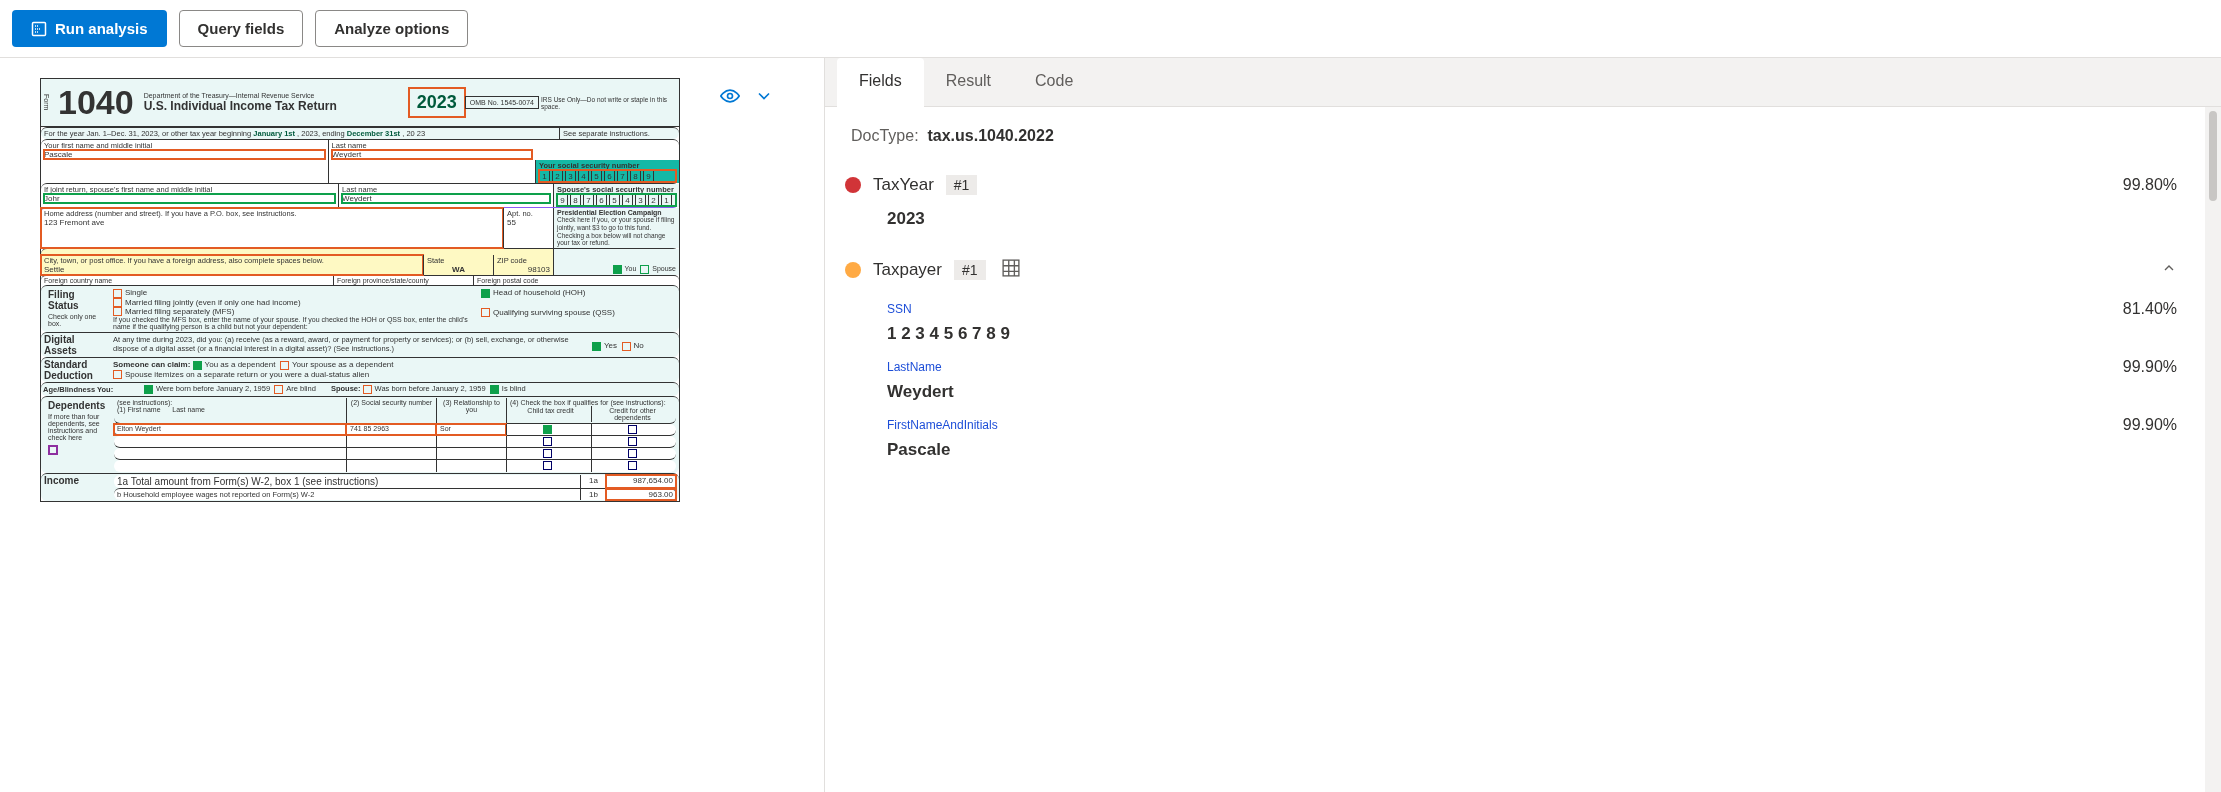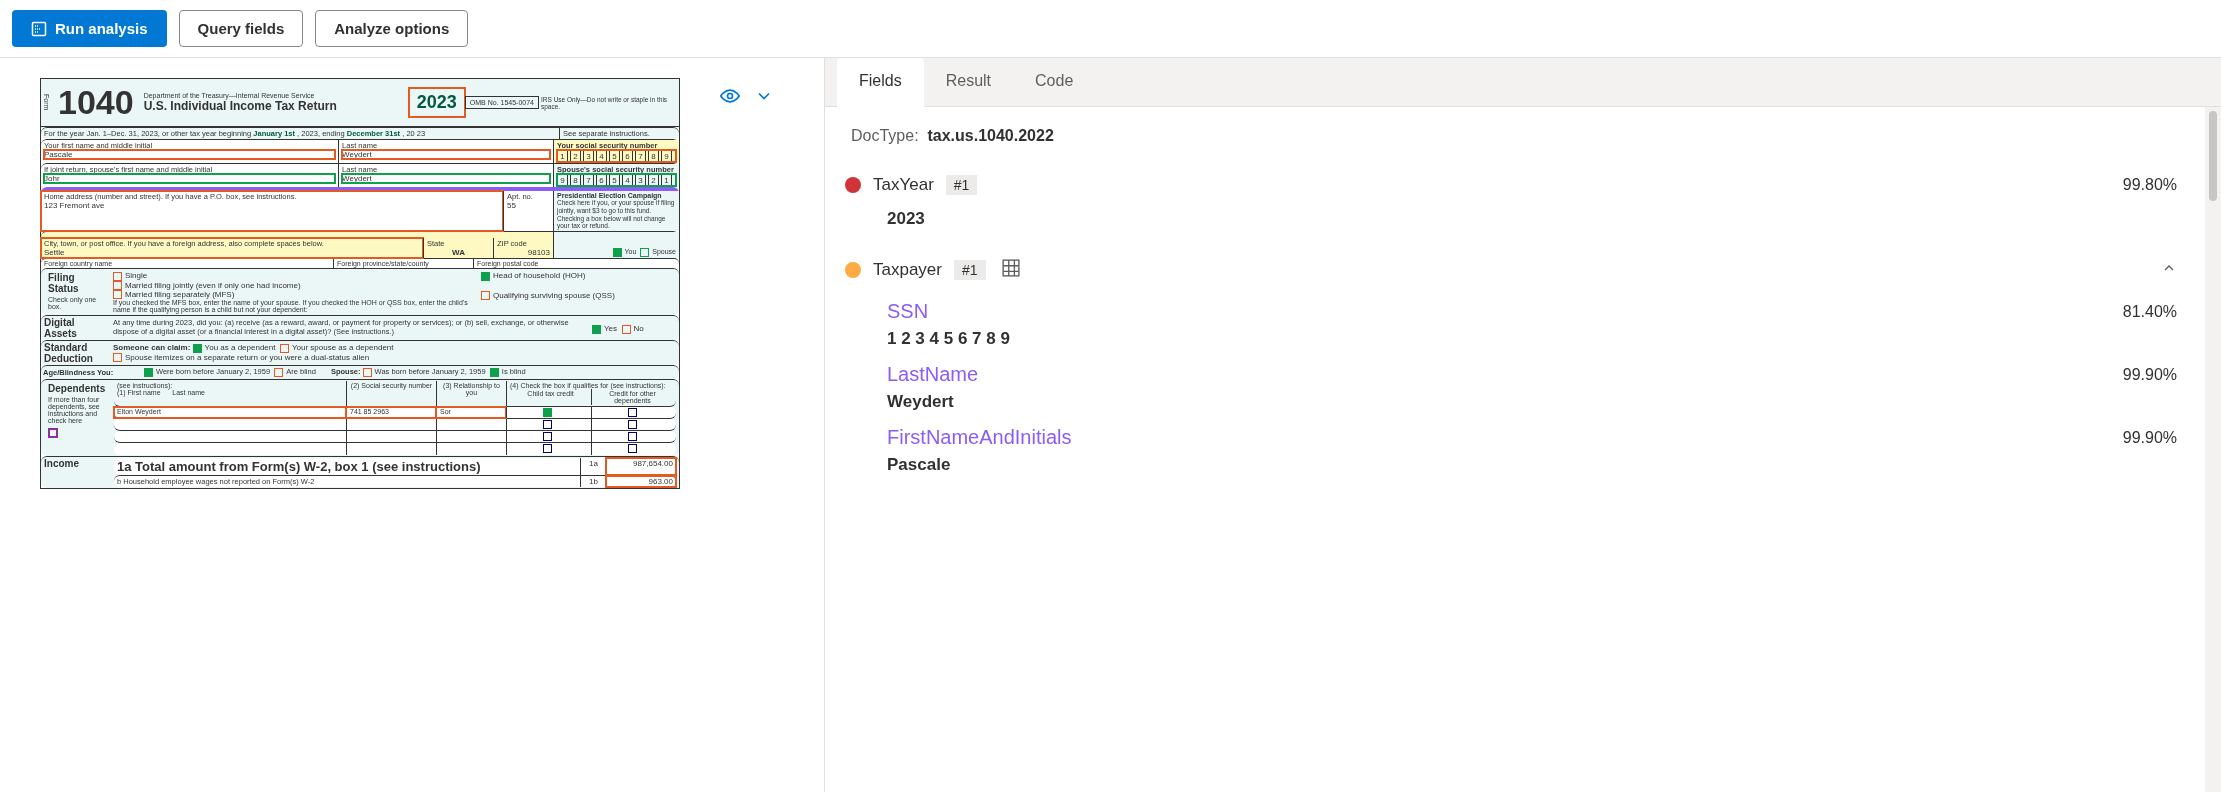--- a/index.html
+++ b/index.html
@@ -57,21 +57,21 @@
   .dot.red { background: #d13438; }
   .dot.orange { background: #ffaa44; }
   .fieldName { font-size: 17px; }
   .badge { background: #edebe9; padding: 2px 8px; font-size: 14px; color:#323130;}
   .conf { margin-left: auto; font-size: 16px; color: #323130; }
   .chev { margin-left: 14px; color: #605e5c; }
   .tableico { color:#605e5c; margin-left:4px; }
   .fieldVal { font-size: 17px; font-weight: 600; padding: 8px 0 4px 42px; }
   .subfield { padding-left: 42px; margin-top: 14px; }
   .subfield .sfhdr { display:flex; align-items:center;}
-  .subfield .sfname { font-size: 20px; color: #8b5cf6; }
+  .subfield .sfname { font-size: 12px; color: #1d4ed8; }
   .subfield .sfval { font-size: 17px; font-weight: 600; margin-top: 6px; }
 
   
   .scrollbar { width: 16px; background: #f3f2f1; position: relative; }
   .thumb { position: absolute; top: 4px; left: 4px; width: 8px; height: 90px; background: #c8c6c4; border-radius: 4px; }
 </style>
 </head>
 <body>
 
 <div class="app">
@@ -124,21 +124,21 @@
 
         <div class="row" style="border-top:1px solid #333;background:#fff;">
           <div style="flex:1.4;">
               <div class="label">Your first name and middle initial</div>
               <div class="hlbox">Pascale</div>
             </div>
           <div style="flex:1;border-left:1px solid #333;">
               <div class="label">Last name</div>
               <div class="hlbox">Weydert</div>
             </div>
-          <div style="width:126px;border-left:1px solid #333;background:#fef9c3;">
+          <div style="width:144px;border-left:1px solid #333;background:#14b8a6;margin-top:20px;">
               <div class="label" style="font-weight:bold">Your social security number</div>
               <div class="ssn hlbox" id="ssn1">
                 <span>1</span>
                 <span>2</span>
                 <span>3</span>
                 <span>4</span>
                 <span>5</span>
                 <span>6</span>
                 <span>7</span>
                 <span>8</span>
@@ -165,21 +165,21 @@
                 <span>6</span>
                 <span>5</span>
                 <span>4</span>
                 <span>3</span>
                 <span>2</span>
                 <span>1</span>
               </div>
             </div>
         </div>
 
-        <div class="row" style="border-top:4px solid #8b5cf6;background:#fff;">
+        <div class="row" style="border-top:1px solid #8b5cf6;background:#fff;">
           <div style="flex:1;" class="hlbox">
               <div class="label">Home address (number and street). If you have a P.O. box, see instructions.</div>
               <div>123 Fremont ave</div>
             </div>
           <div style="width:50px;border-left:1px solid #333;">
               <div class="label">Apt. no.</div>
               <div>55</div>
             </div>
           <div style="width:126px;border-left:1px solid #333;background:#eaf7f6;font-size:7px;" rowspan="3">
             <div style="font-weight:bold">Presidential Election Campaign</div>
@@ -295,21 +295,21 @@
                 <div style="width:85px;border-left:1px solid #333;text-align:center;"><span class="chk" style="border-color:#006"></span></div>
                 <div style="width:85px;border-left:1px solid #333;text-align:center;"><span class="chk" style="border-color:#006"></span></div>
               </div>
           </div>
         </div>
 
         <div class="row sect">
           <div style="width:70px;" class="sect-title">Income</div>
           <div style="flex:1;">
             <div class="row" style="background:#fff;">
-              <div style="flex:1;font-size:13px;font-weight:bold;">1a   Total amount from Form(s) W-2, box 1 (see instructions)</div>
+              <div style="flex:1;font-size:10px;">1a   Total amount from Form(s) W-2, box 1 (see instructions)</div>
               <div style="width:26px;border-left:1px solid #333;text-align:center;">1a</div>
               <div style="width:70px;border-left:1px solid #333;text-align:right;" class="hlbox">987,654.00</div>
             </div>
             <div class="row" style="background:#fff;border-top:1px solid #333;">
               <div style="flex:1;font-size:7.5px;">b    Household employee wages not reported on Form(s) W-2</div>
               <div style="width:26px;border-left:1px solid #333;text-align:center;">1b</div>
               <div style="width:70px;border-left:1px solid #333;text-align:right;" class="hlbox">963.00</div>
             </div>
           </div>
         </div>

